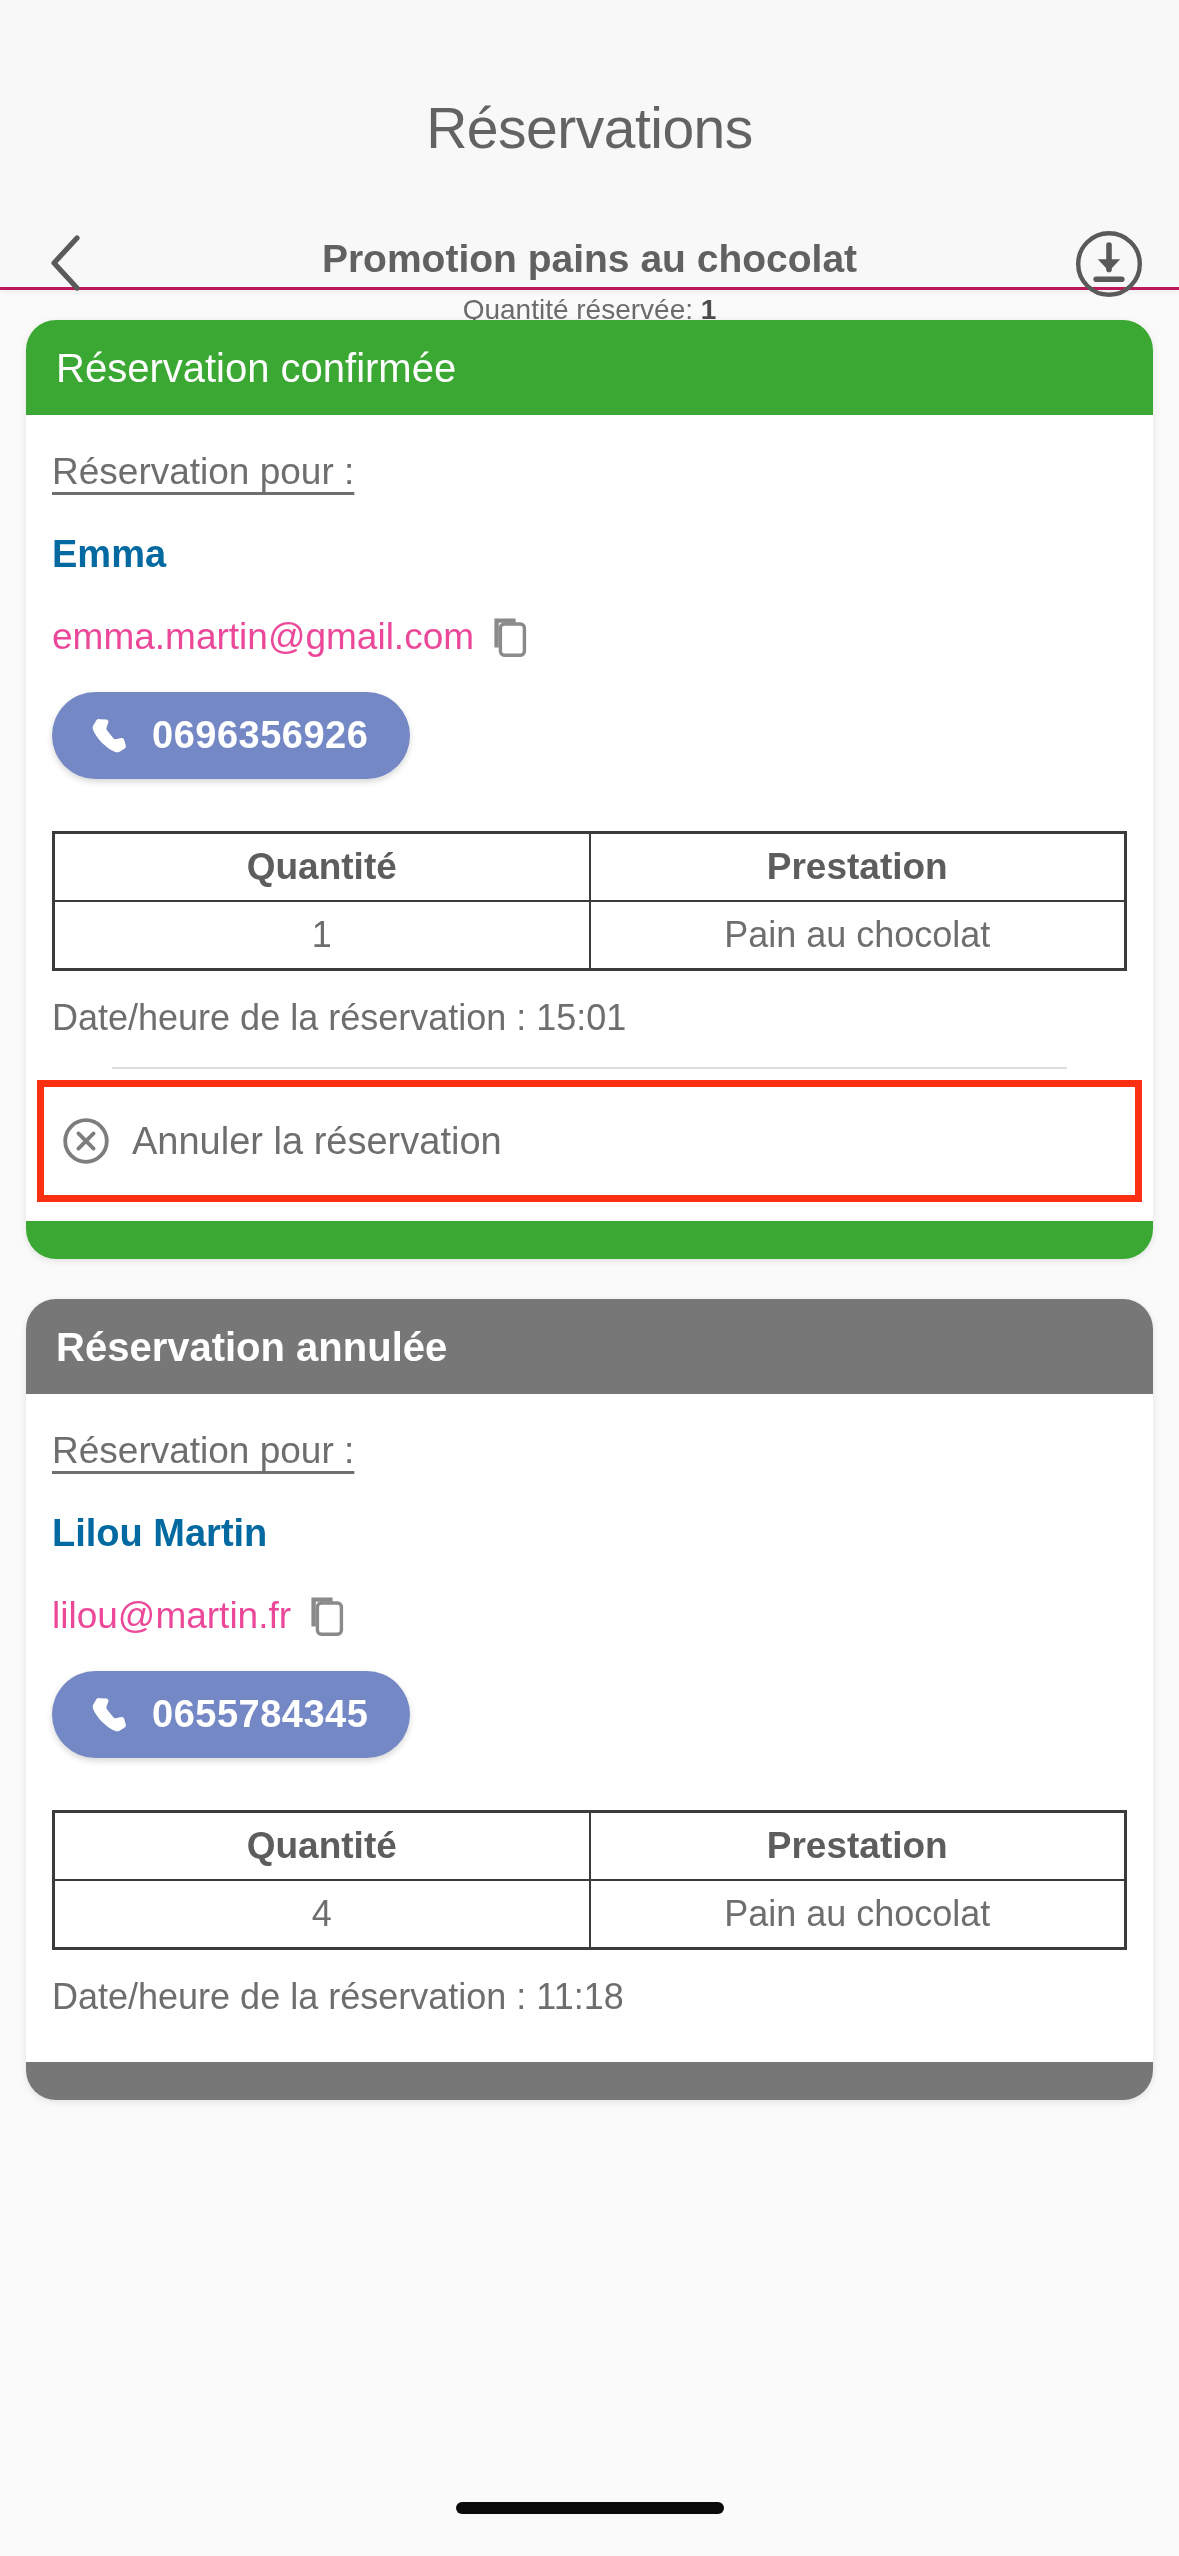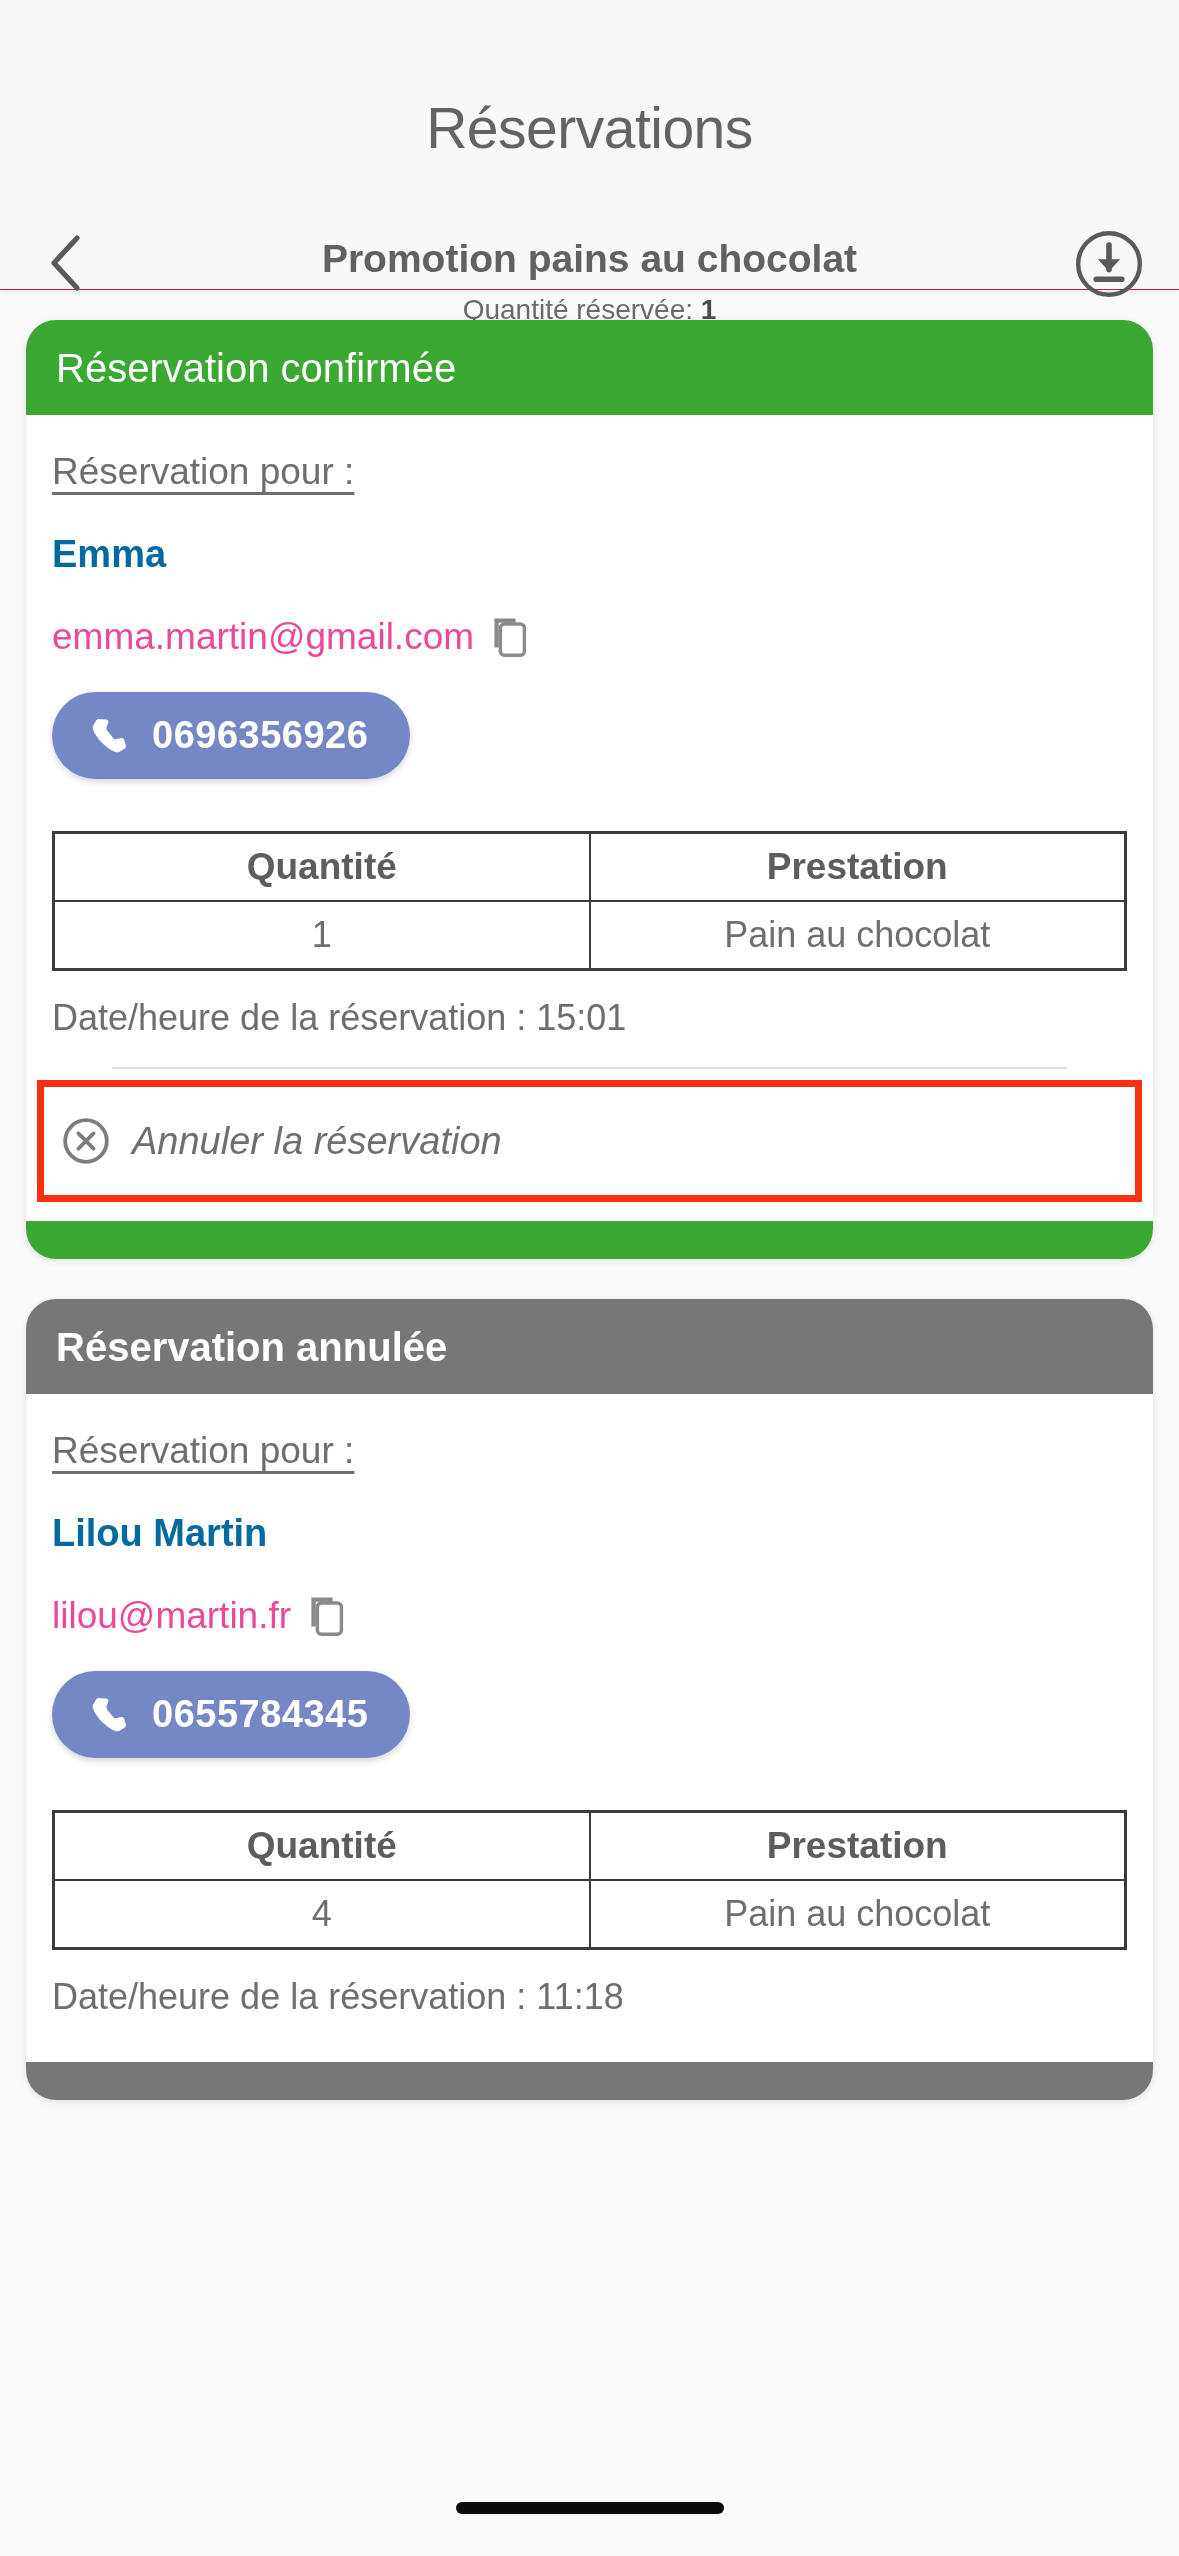--- a/index.html
+++ b/index.html
@@ -63,21 +63,21 @@
     background: #c9c9cb; border-radius: 1px;
   }
   .wifi-icon { width: 38px; height: 28px; display: block; }
   .battery-icon { width: 48px; height: 28px; display: block; }
 
   
   .nav-header {
     position: relative;
     flex: 0 0 290px;
     background: #f8f8f8;
-    border-bottom: 1px solid #be185d;
+    border-bottom: 3px solid #be185d;
     box-shadow: 0 2px 5px rgba(0,0,0,0.06);
   }
   .page-title {
     position: absolute;
     top: 95px; left: 0; right: 0;
     text-align: center;
     font-size: 57px;
     font-weight: 400;
     color: #636363;
     letter-spacing: -0.5px;
@@ -245,21 +245,20 @@
   }
   .cancel-row.highlight {
     outline: 7px solid #fb2f12;
     outline-offset: 0px;
     margin: 18px -8px 10px -8px;
   }
   .cancel-icon { width: 48px; height: 48px; display: block; flex: 0 0 auto; }
   .cancel-label {
     font-size: 38px;
     color: #6e6e6e;
-    font-style: italic;
   }
 
   
   .home-bar-area {
     flex: 0 0 96px;
     background: #fafafa;
     display: flex;
     align-items: center;
     justify-content: center;
   }

